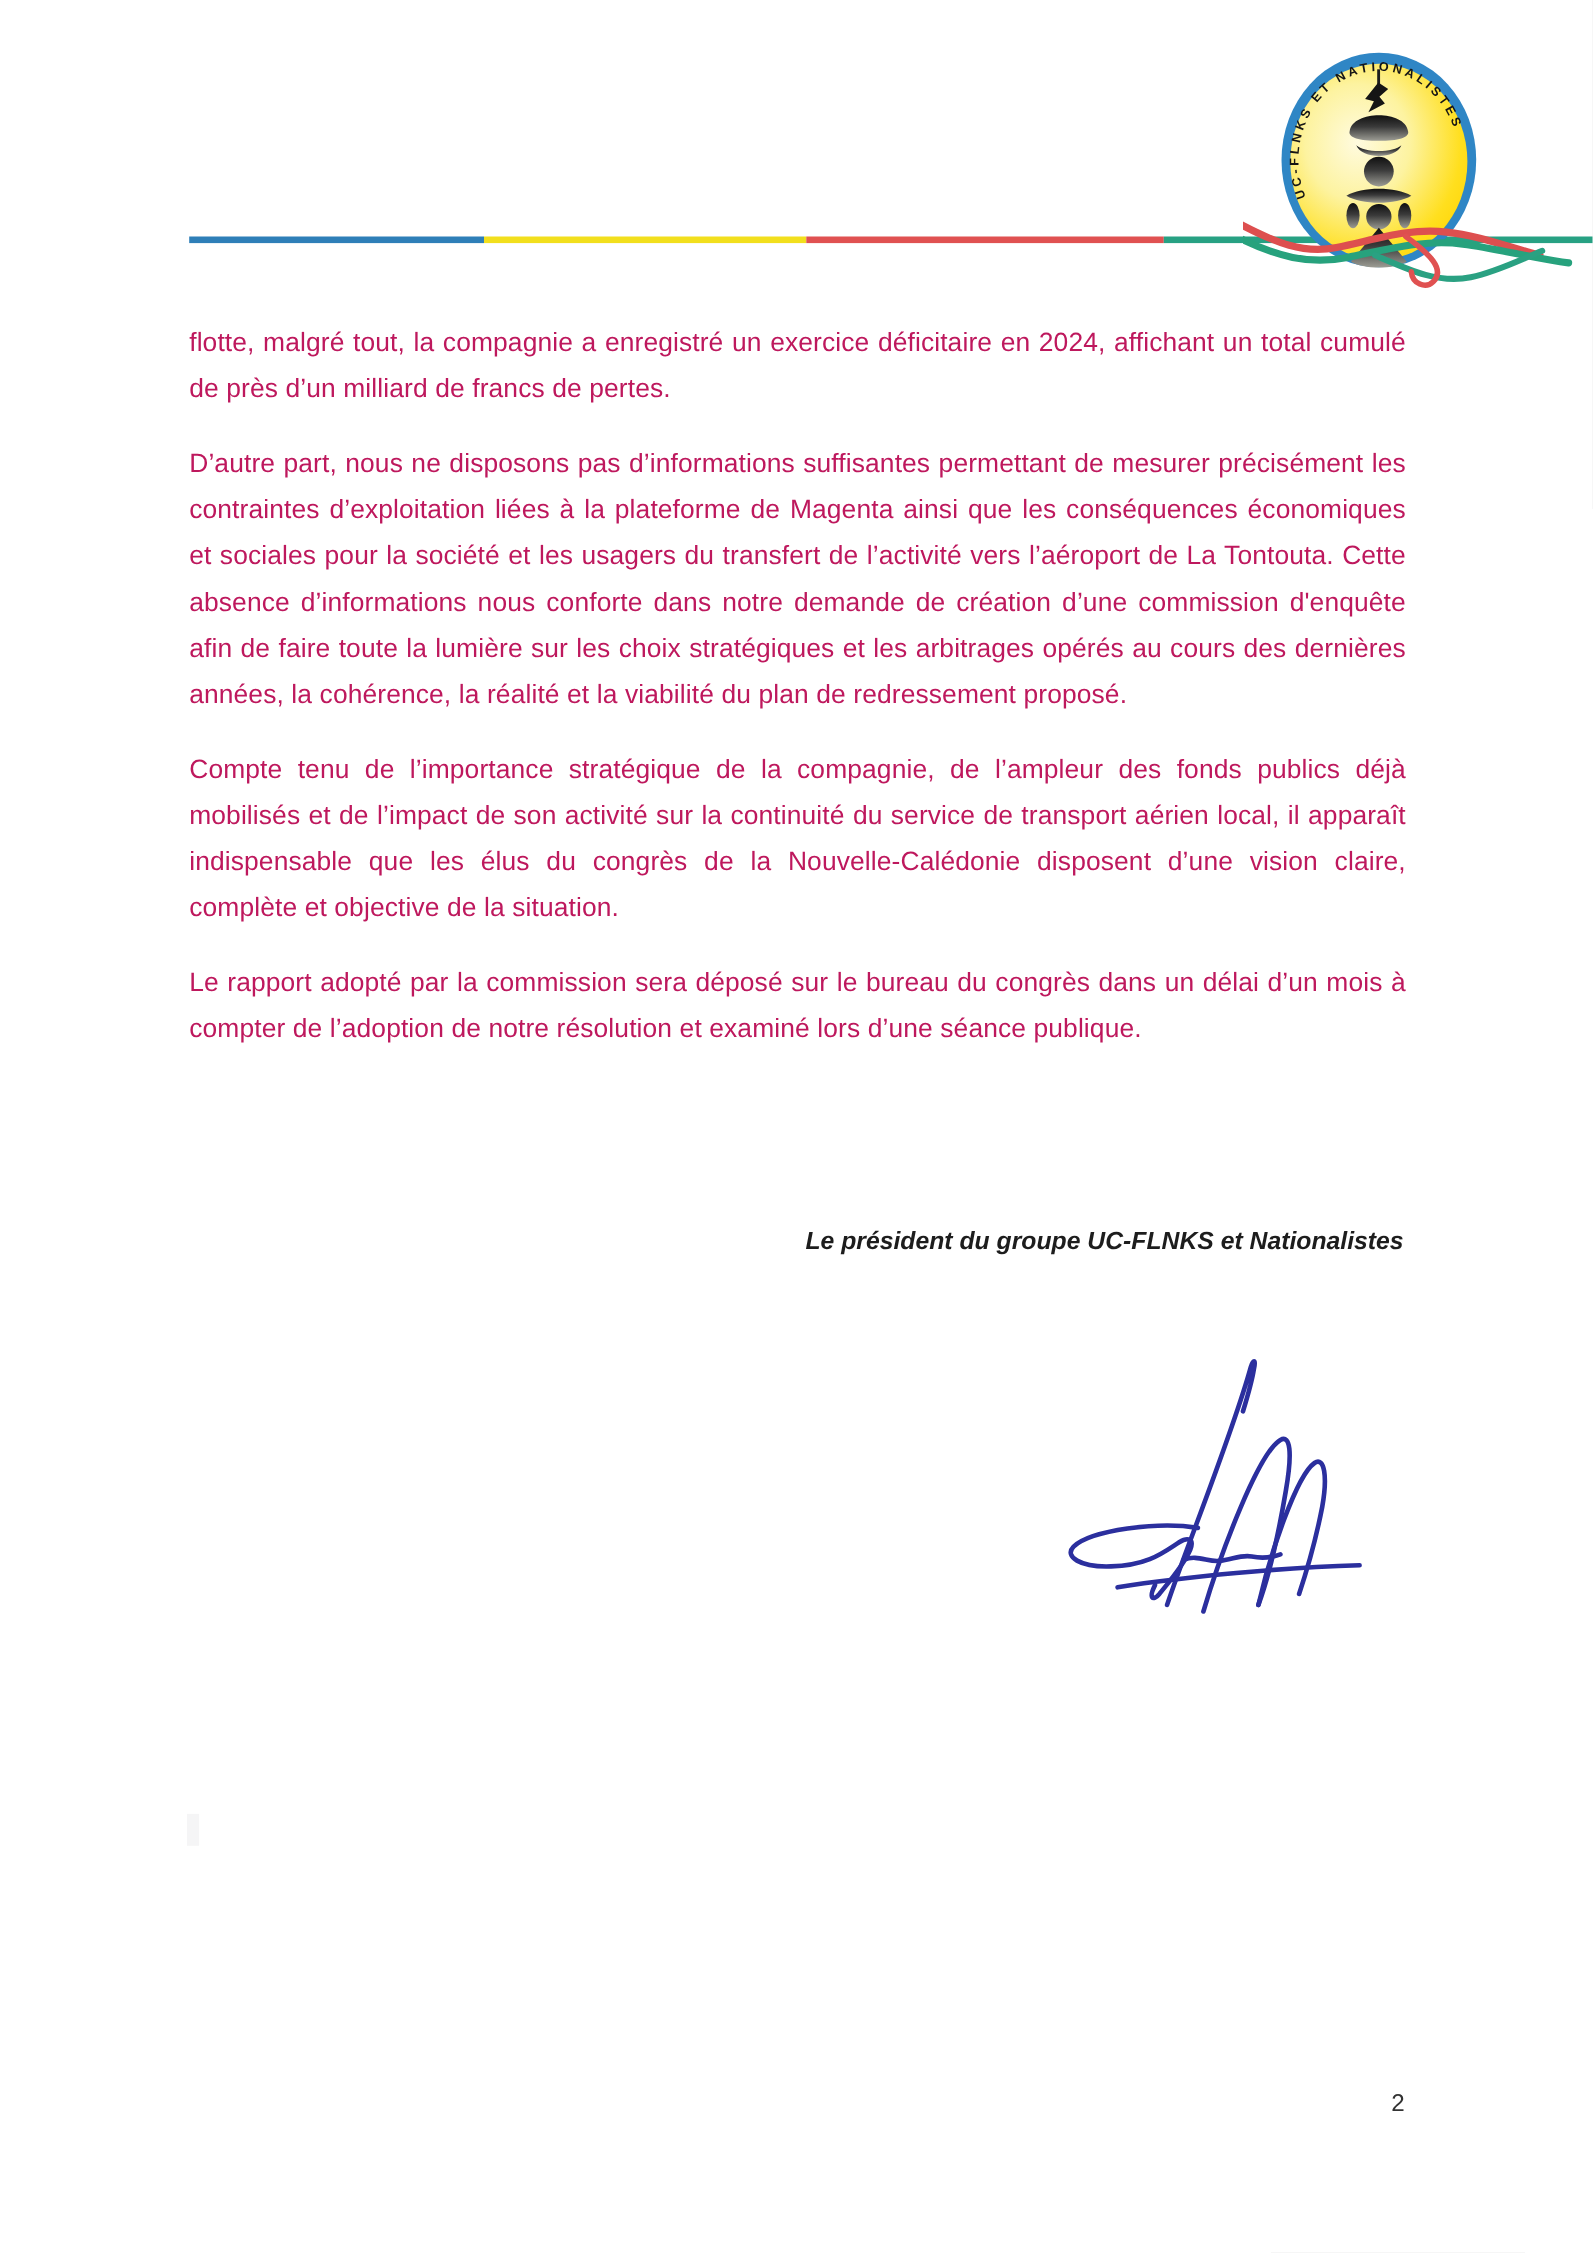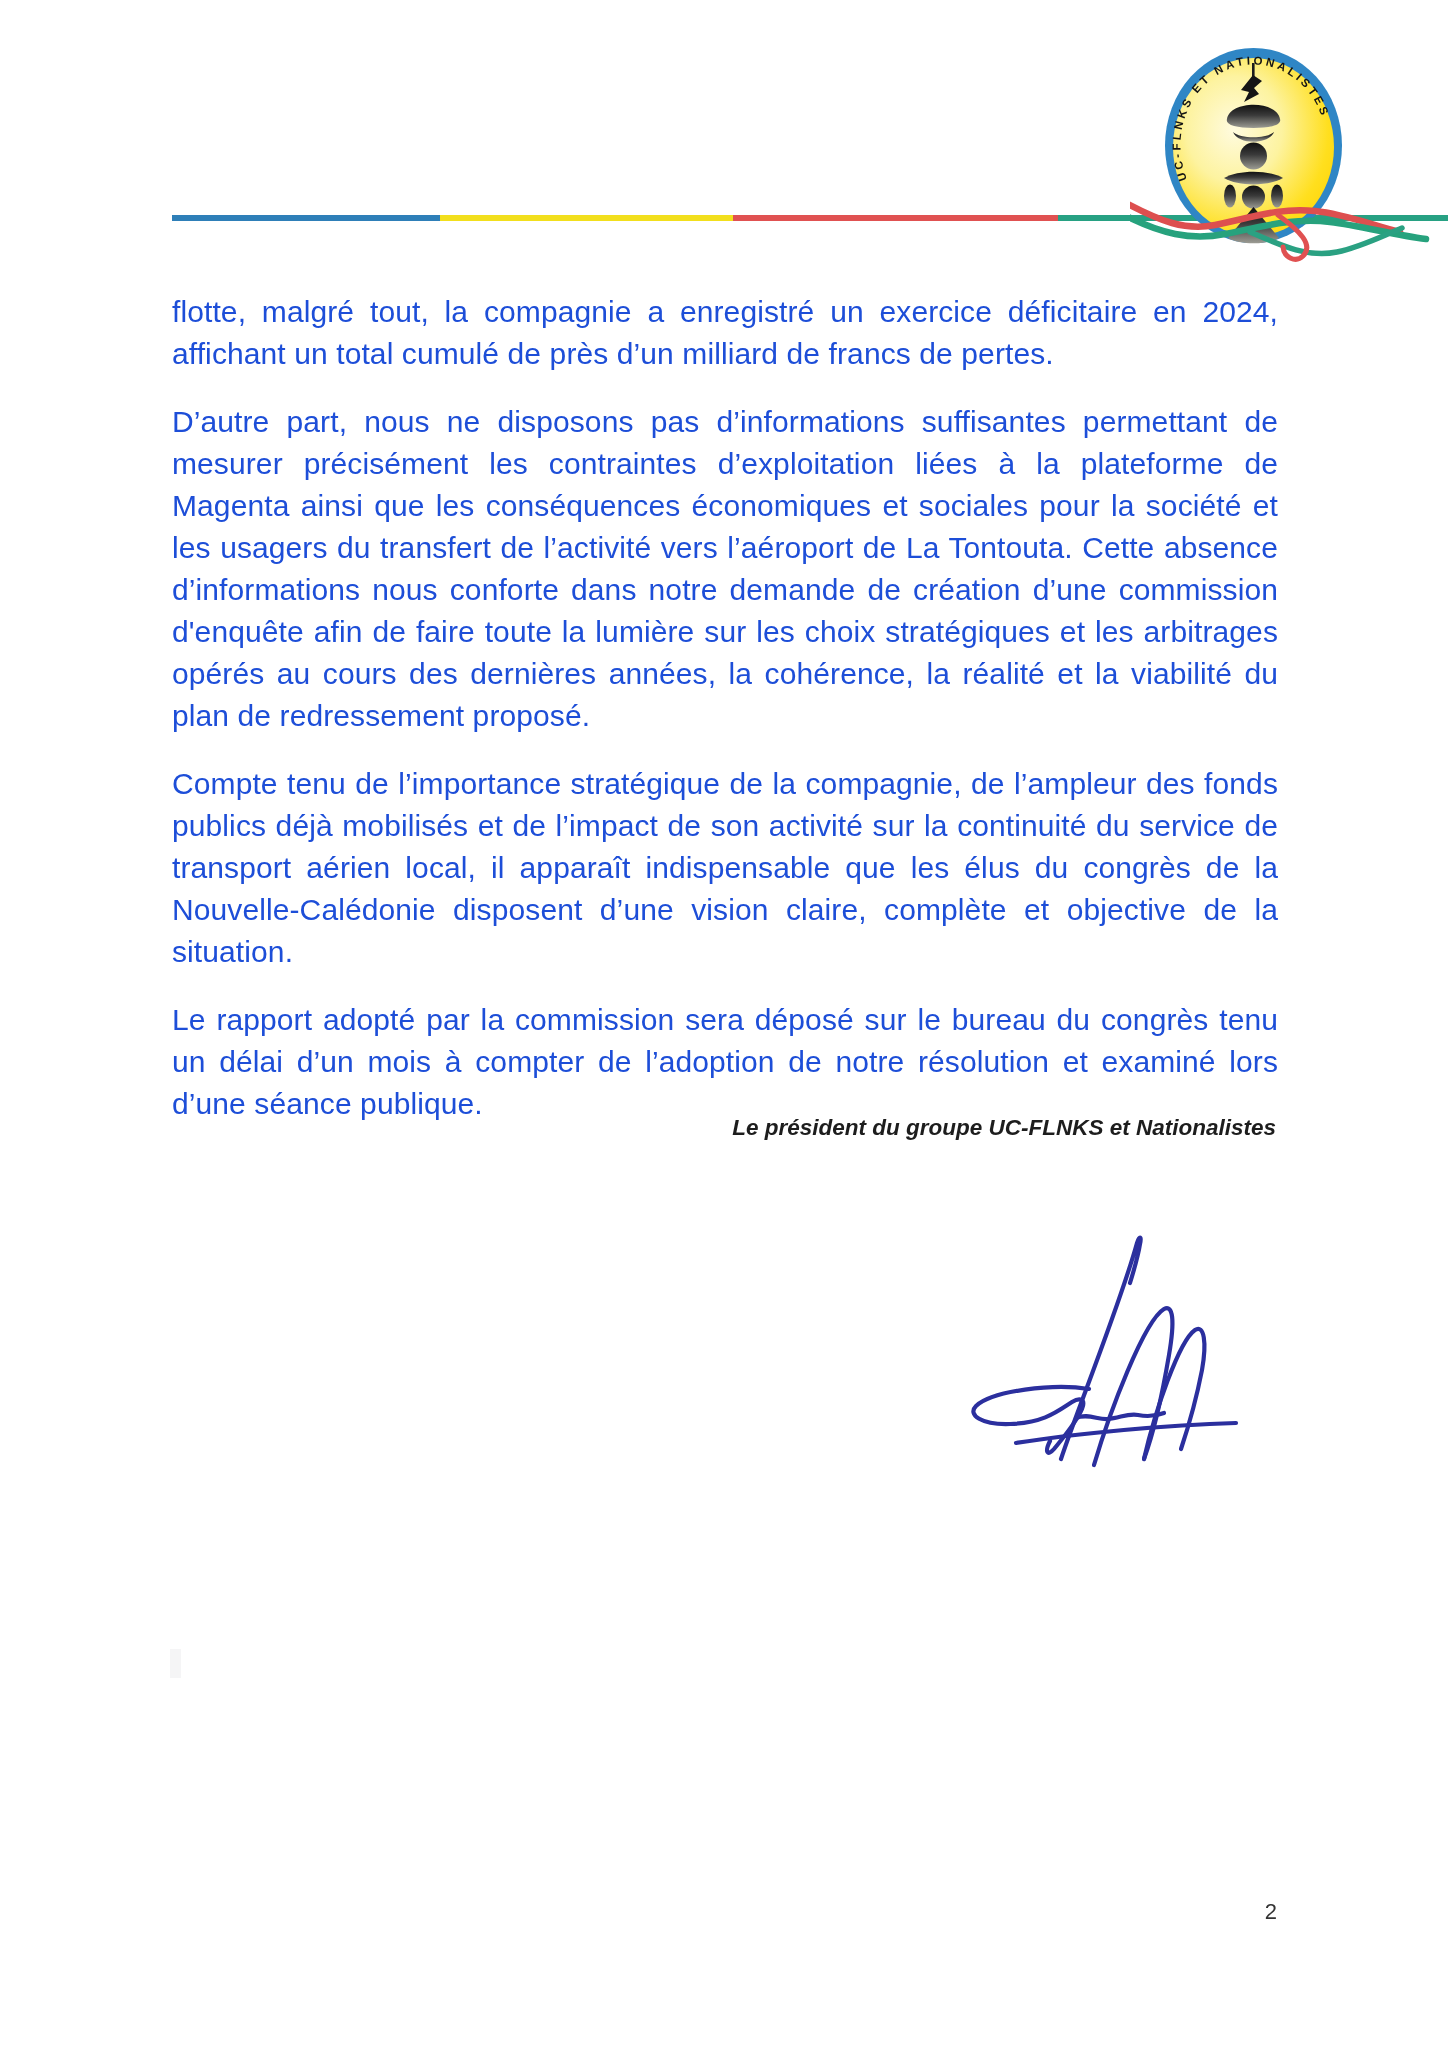--- a/index.html
+++ b/index.html
@@ -22,22 +22,22 @@
   .logo-svg {
     position:absolute; left:1130px; top:35px;
     width:300px; height:240px;
   }
   
   .content {
     position:absolute; left:172px; top:291px; width:1106px;
   }
   .content p {
     margin:0 0 26px 0;
-    font-size:30px; line-height:42px;
-    color:#1d4ed8;
+    font-size:24px; line-height:42px;
+    color:#be185d;
     text-align:justify;
     letter-spacing:0.1px;
   }
   
   .sig-block {
     position:absolute; right:172px; top:1106px;
     text-align:right;
   }
   .sig-title {
     font-size:22.5px; line-height:43px; font-weight:bold; color:#1d1d1d;font-style:italic;
@@ -113,21 +113,21 @@
       <path d="M-4,181 C30,198 60,206 95,199 C130,192 165,182 200,187 C232,191 264,200 296,204" stroke="#27a27d" stroke-width="6.5"></path>
       <path d="M120,197 C152,211 178,223 207,217 C231,212 252,201 272,193" stroke="#2aa182" stroke-width="5.5"></path>
       <path d="M148,180 C170,196 184,210 173,221 C166,228 154,223 153,212" stroke="#e05151" stroke-width="5"></path>
     </g>
   </svg>
 
   <div class="content">
     <p>flotte, malgré tout, la compagnie a enregistré un exercice déficitaire en 2024, affichant un total cumulé de près d’un milliard de francs de pertes.</p>
     <p>D’autre part, nous ne disposons pas d’informations suffisantes permettant de mesurer précisément les contraintes d’exploitation liées à la plateforme de Magenta ainsi que les conséquences économiques et sociales pour la société et les usagers du transfert de l’activité vers l’aéroport de La Tontouta. Cette absence d’informations nous conforte dans notre demande de création d’une commission d'enquête afin de faire toute la lumière sur les choix stratégiques et les arbitrages opérés au cours des dernières années, la cohérence, la réalité et la viabilité du plan de redressement proposé.</p>
     <p>Compte tenu de l’importance stratégique de la compagnie, de l’ampleur des fonds publics déjà mobilisés et de l’impact de son activité sur la continuité du service de transport aérien local, il apparaît indispensable que les élus du congrès de la Nouvelle-Calédonie disposent d’une vision claire, complète et objective de la situation.</p>
-    <p>Le rapport adopté par la commission sera déposé sur le bureau du congrès tenu un délai d’un mois à compter de l’adoption de notre résolution et examiné lors d’une séance publique.</p>
+    <p>Le rapport adopté par la commission sera déposé sur le bureau du congrès dans un délai d’un mois à compter de l’adoption de notre résolution et examiné lors d’une séance publique.</p>
   </div>
 
   <div class="sig-block">
     <div class="sig-title">Le président du groupe UC-FLNKS et Nationalistes</div>
   </div>
 
   <svg class="signature-svg" viewBox="0 0 302 264" aria-hidden="true">
     <g fill="none" stroke-width="4.2" stroke-linecap="round" stroke-linejoin="round">
       <path d="M103,246 C118,200 162,92 179,30 C181,23 184,22 182,31 C180,44 176,57 172,70" stroke="#2b2f9e"></path>
       <path d="M136,252 C152,198 186,108 206,96 C215,91 217,107 211,142 C203,189 193,227 186,246" stroke="#2b2f9e"></path>

